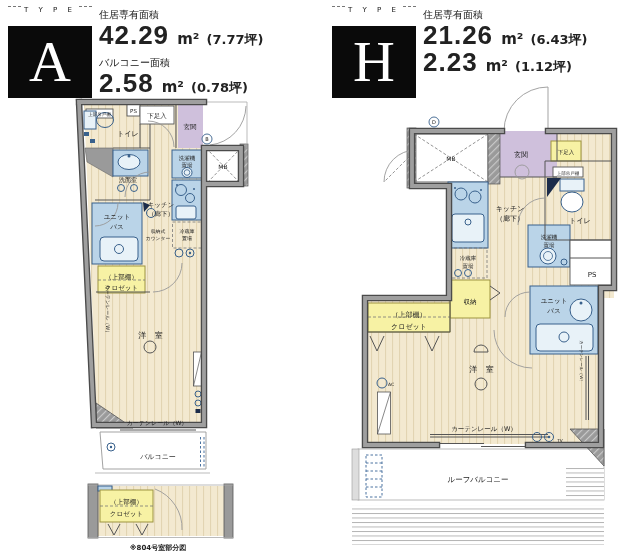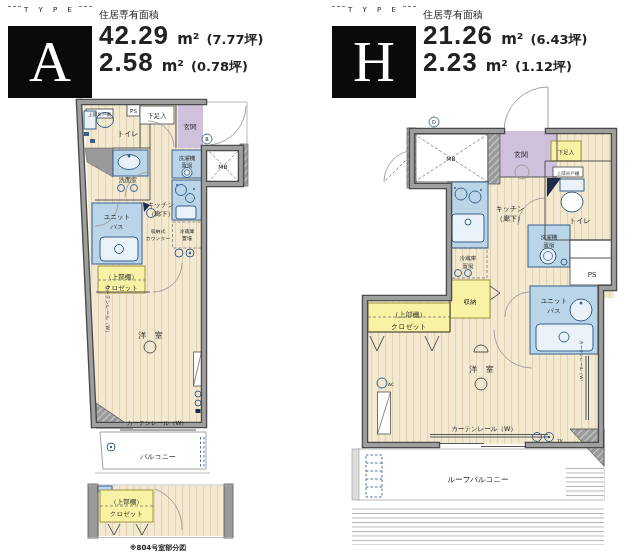--- a/index.html
+++ b/index.html
@@ -55,20 +55,21 @@
         <span>A</span>
       </div>
     </div>
     <div class="areas">
       <div class="arealabel">住居専有面積</div>
       <div class="areaval">
         <span class="big">42.29</span>
         <span class="unit">m²</span>
         <span class="tsubo">(7.77坪)</span>
       </div>
+      <div class="arealabel second">バルコニー面積</div>
       <div class="areaval">
         <span class="big">2.58</span>
         <span class="unit">m²</span>
         <span class="tsubo">(0.78坪)</span>
       </div>
     </div>
   </div>
 
   <div class="hdr" style="left:332px;top:6px;">
     <div class="typecol">

